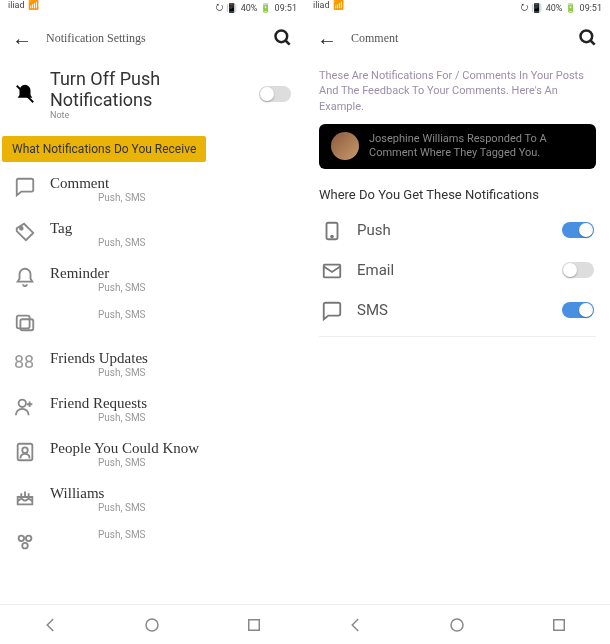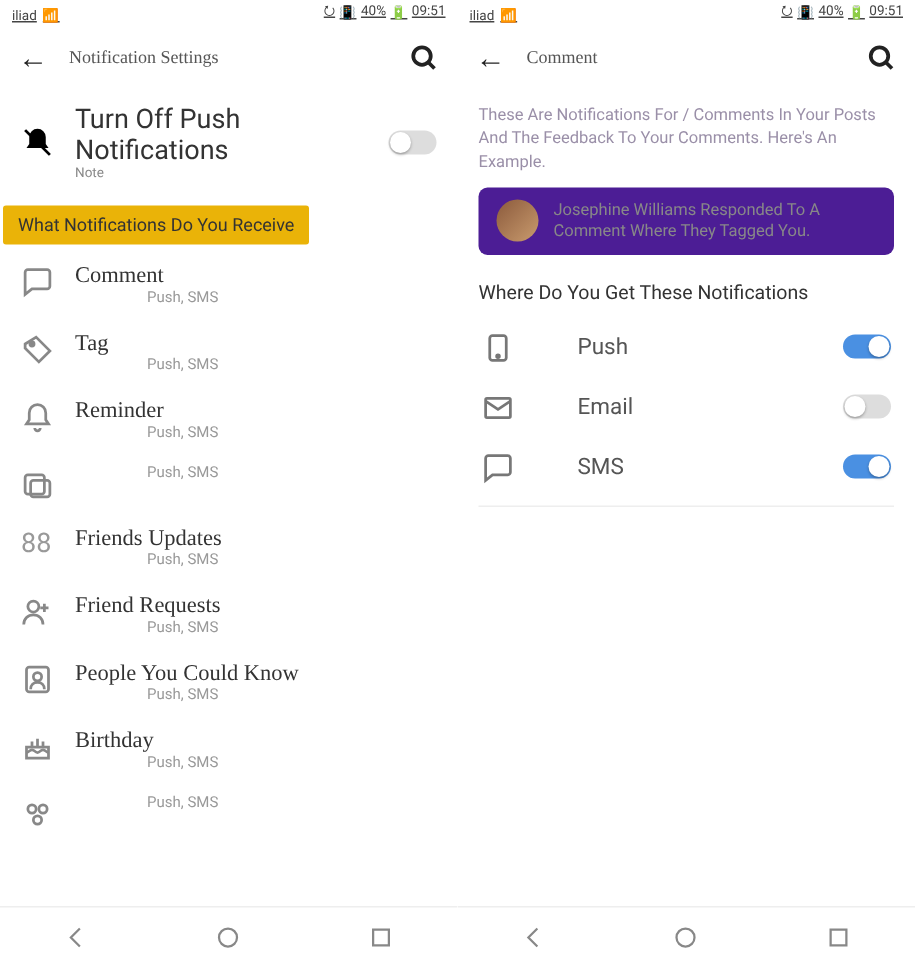--- a/index.html
+++ b/index.html
@@ -14,25 +14,24 @@
       width: 305px;
       height: 100%;
       background: #fff;
       position: relative;
       overflow: hidden;
     }
     .status-bar {
       height: 16px;
       display: flex;
       justify-content: space-between;
-      align-items: flex-end;
+      align-items: flex-start;
       padding: 0 8px;
       font-size: 9px;
       color: #444;
-      text-decoration: underline;
     }
     .status-left { display: flex; gap: 4px; align-items: center; }
     .status-right { display: flex; gap: 3px; align-items: center; }
     .header {
       display: flex;
       align-items: center;
       padding: 10px 12px;
       gap: 14px;
     }
     .back-arrow {
@@ -128,21 +127,21 @@
       color: #999;
       margin-left: 48px;
     }
     .right-desc {
       font-size: 11px;
       color: #9a8fa8;
       padding: 8px 14px 10px 14px;
       line-height: 1.4;
     }
     .example-box {
-      background: #4c1d95;
+      background: #000000;
       border-radius: 6px;
       margin: 0 14px;
       padding: 8px 12px;
       display: flex;
       gap: 10px;
       align-items: center;
     }
     .avatar {
       width: 28px;
       height: 28px;
@@ -168,21 +167,20 @@
     }
     .channel-icon {
       width: 22px;
       height: 20px;
       color: #777;
     }
     .channel-label {
       flex: 1;
       font-size: 15px;
       color: #555;
-      margin-left: 28px;
     }
     .divider-line {
       border-bottom: 1px solid #eee;
       margin: 6px 14px 0 14px;
     }
     .nav-bar {
       position: absolute;
       bottom: 0;
       left: 0;
       right: 0;
@@ -334,21 +332,21 @@
 
   <div class="notif-row">
     <span class="notif-icon">
         <svg viewBox="0 0 24 24" fill="none" stroke="currentColor" stroke-width="2">
           <path d="M4 12h16v8H4z"></path>
           <path d="M4 16c2 0 2-2 4-2s2 2 4 2 2-2 4-2 2 2 4 2"></path>
           <path d="M8 12V8M12 12V6M16 12V8"></path>
         </svg>
       </span>
     <div class="notif-text">
-        <div class="notif-title">Birthday</div>
+        <div class="notif-title">Williams</div>
         <div class="notif-sub">Push, SMS</div>
       </div>
   </div>
 
   <div class="notif-row">
     <span class="notif-icon">
         <svg viewBox="0 0 24 24" fill="none" stroke="currentColor" stroke-width="2">
           <circle cx="8" cy="8" r="3"></circle>
           <circle cx="16" cy="8" r="3"></circle>
           <circle cx="12" cy="16" r="3"></circle>

